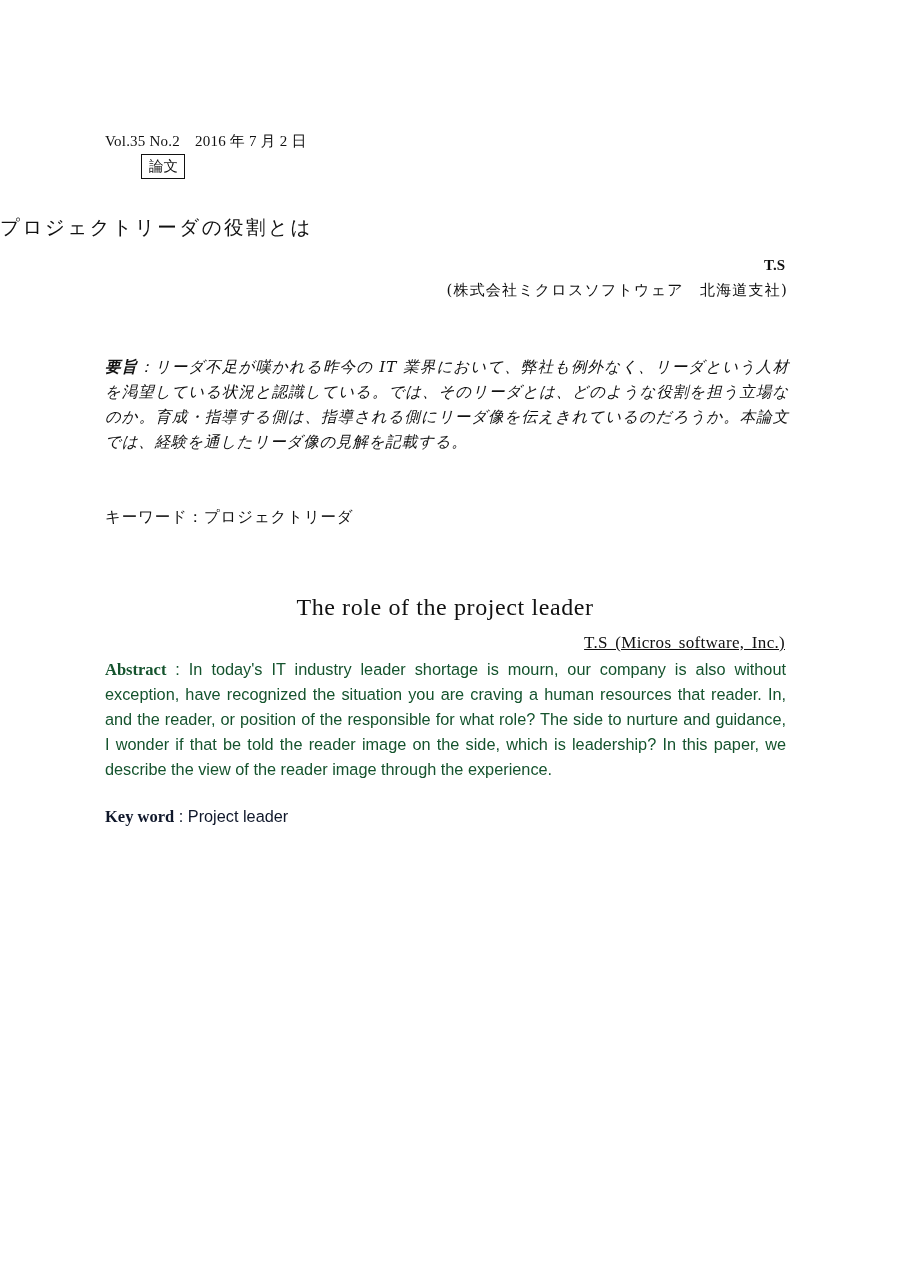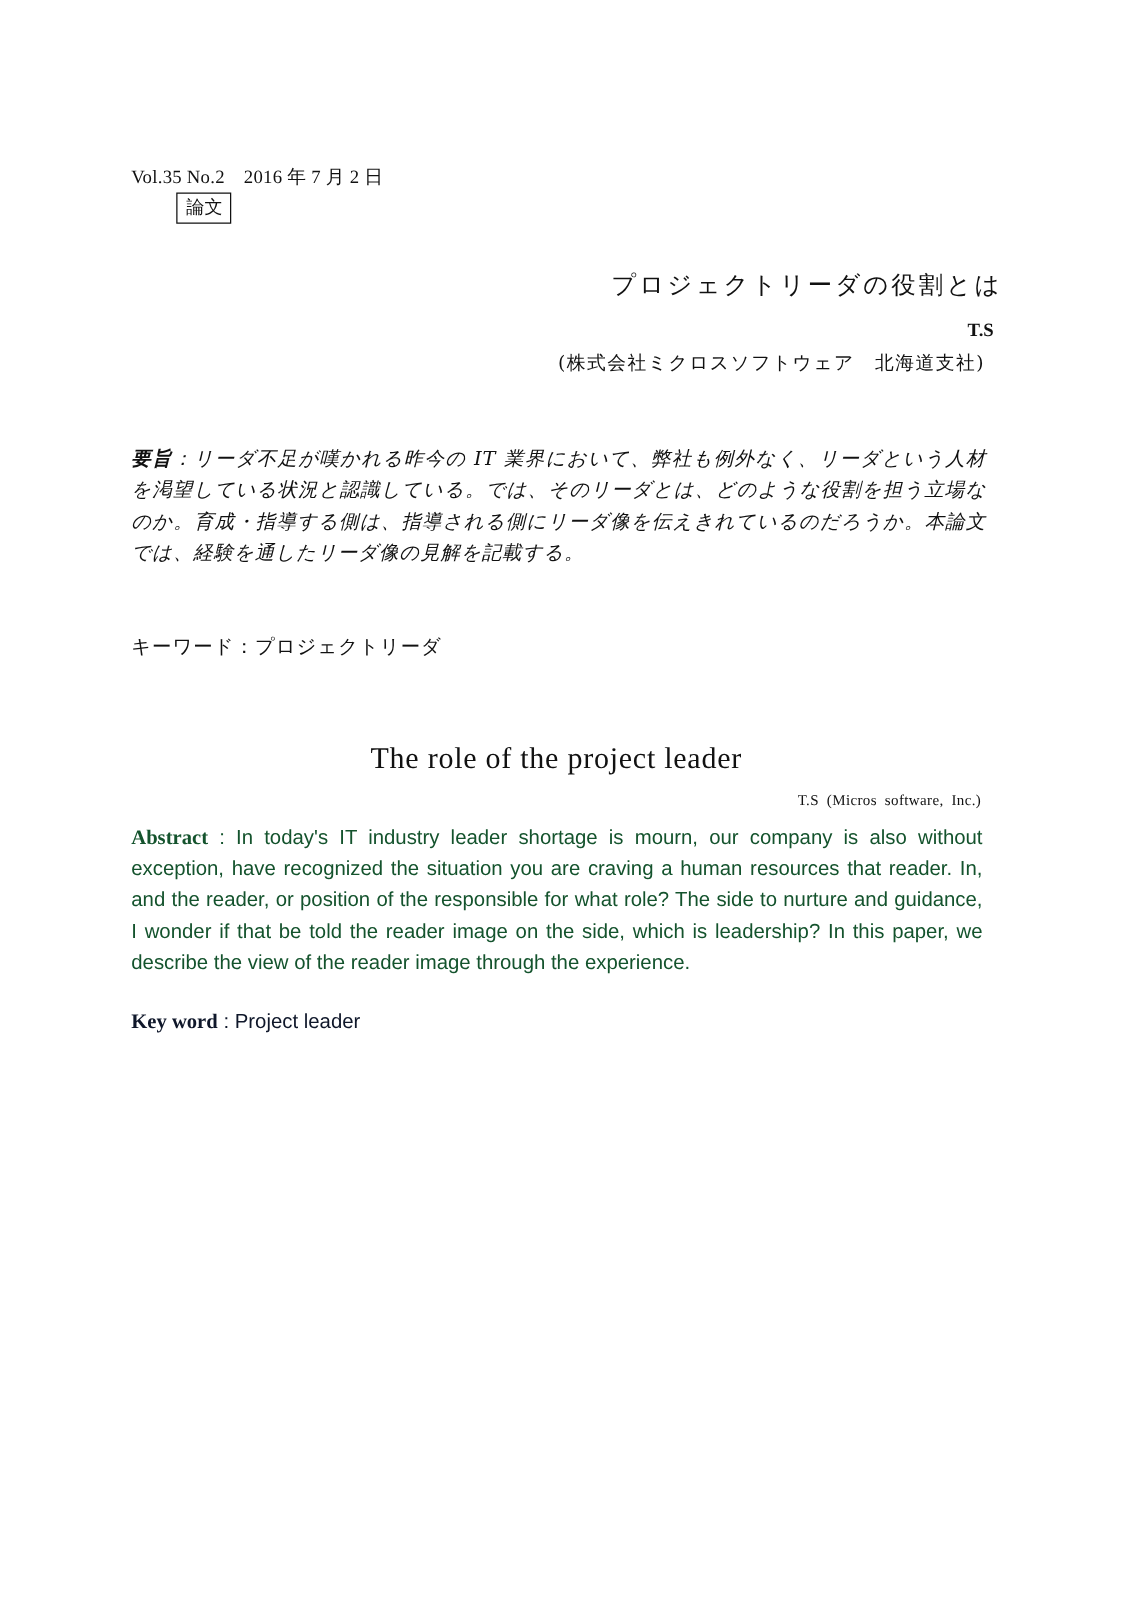--- a/index.html
+++ b/index.html
@@ -1,28 +1,28 @@
 <!DOCTYPE html>
 <html><head>
   <meta charset="utf-8">
   <style>
     html, body { margin: 0; padding: 0; background: #ffffff; }
     body { width: 906px; height: 1283px; position: relative; color: #111; }
     .abs { position: absolute; }
     #meta { left: 105px; top: 132px; font-size: 15px; font-family: "Liberation Serif", serif; letter-spacing: 0.2px; }
     #badge { left: 105px; top: 154px; border: 1.3px solid #111; padding: 1px 6px 2px 7px; font-size: 14.5px; font-family: "DejaVu Serif", serif; line-height: 20px; margin-left: 36px; }
-    #title-ja { left: 0; width: 802px; text-align: right; top: 214px; font-size: 19.5px; font-family: "DejaVu Serif", serif; letter-spacing: 2.5px; padding-left: 0; }
-    #author-ja { right: 111px; top: 257px; font-size: 15px; font-family: "Liberation Serif", serif; font-weight: bold; }
+    #title-ja { left: 0; width: 802px; text-align: left; top: 214px; font-size: 19.5px; font-family: "DejaVu Serif", serif; letter-spacing: 2.5px; padding-left: 0; }
+    #author-ja { right: 121px; top: 257px; font-size: 15px; font-family: "Liberation Serif", serif; font-weight: bold; }
     #affil-ja { right: 118px; top: 281px; font-size: 15px; font-family: "DejaVu Serif", serif; letter-spacing: 1.2px; }
     #abstract-ja { left: 105px; width: 684px; top: 355px; font-size: 15.5px; line-height: 25px; font-family: "DejaVu Serif", serif; text-align: justify; letter-spacing: 0.8px; font-style: italic; }
     #abstract-ja b { font-family: "DejaVu Sans", sans-serif; font-weight: bold; }
     #keyword-ja { left: 105px; top: 507px; font-size: 15.5px; font-family: "DejaVu Serif", serif; letter-spacing: 0.8px; }
     #keyword-ja b { font-family: "DejaVu Sans", sans-serif; font-weight: normal; }
     #title-en { left: 0; width: 890px; text-align: center; top: 594px; font-size: 24px; font-family: "Liberation Serif", serif; letter-spacing: 0.6px; }
-    #author-en { right: 121px; top: 633px; font-size: 12px; font-family: "Liberation Serif", serif; letter-spacing: 0.3px; word-spacing: 3px; }
+    #author-en { right: 121px; top: 633px; font-size: 17px; font-family: "Liberation Serif", serif; letter-spacing: 0.3px; word-spacing: 3px; text-decoration: underline; }
     #abstract-en { left: 105px; width: 681px; top: 657px; font-size: 16.3px; line-height: 25px; font-family: "Liberation Sans", sans-serif; text-align: justify; color: #14532d; }
     #abstract-en b, #keyword-en b { font-family: "Liberation Serif", serif; font-weight: bold; font-size: 16.5px; }
     #keyword-en { left: 105px; top: 807px; font-size: 16.3px; font-family: "Liberation Sans", sans-serif; color: #0f172a; }
   </style>
 </head>
 <body>
 
 <div id="meta" class="abs">Vol.35 No.2　2016 年 7 月 2 日</div>
 <div id="badge" class="abs">論文</div>
 

